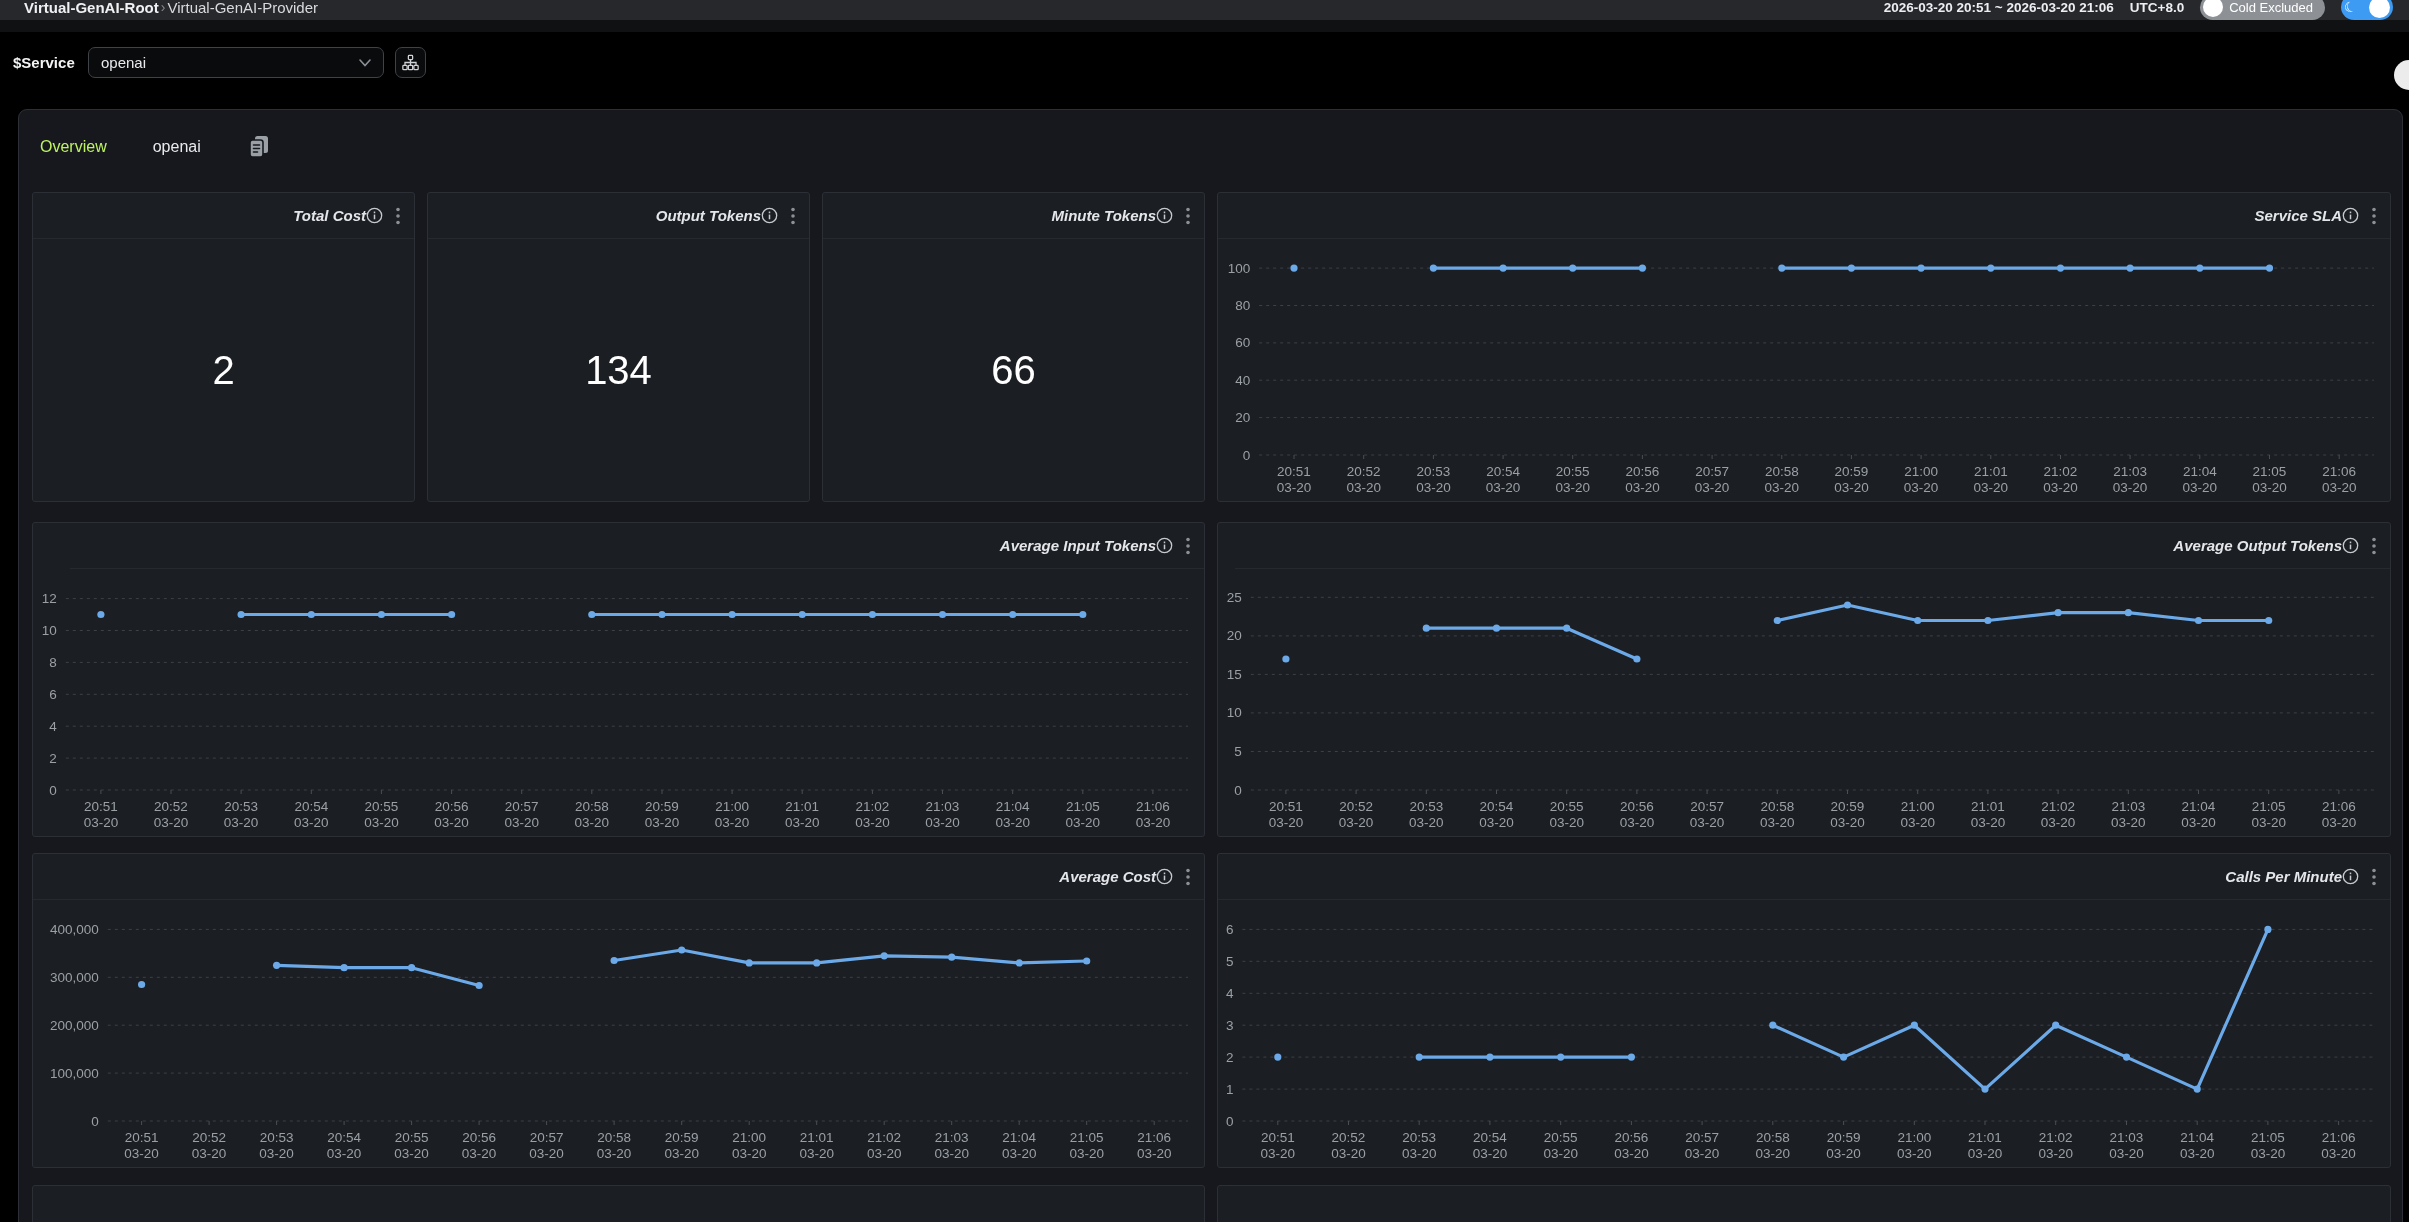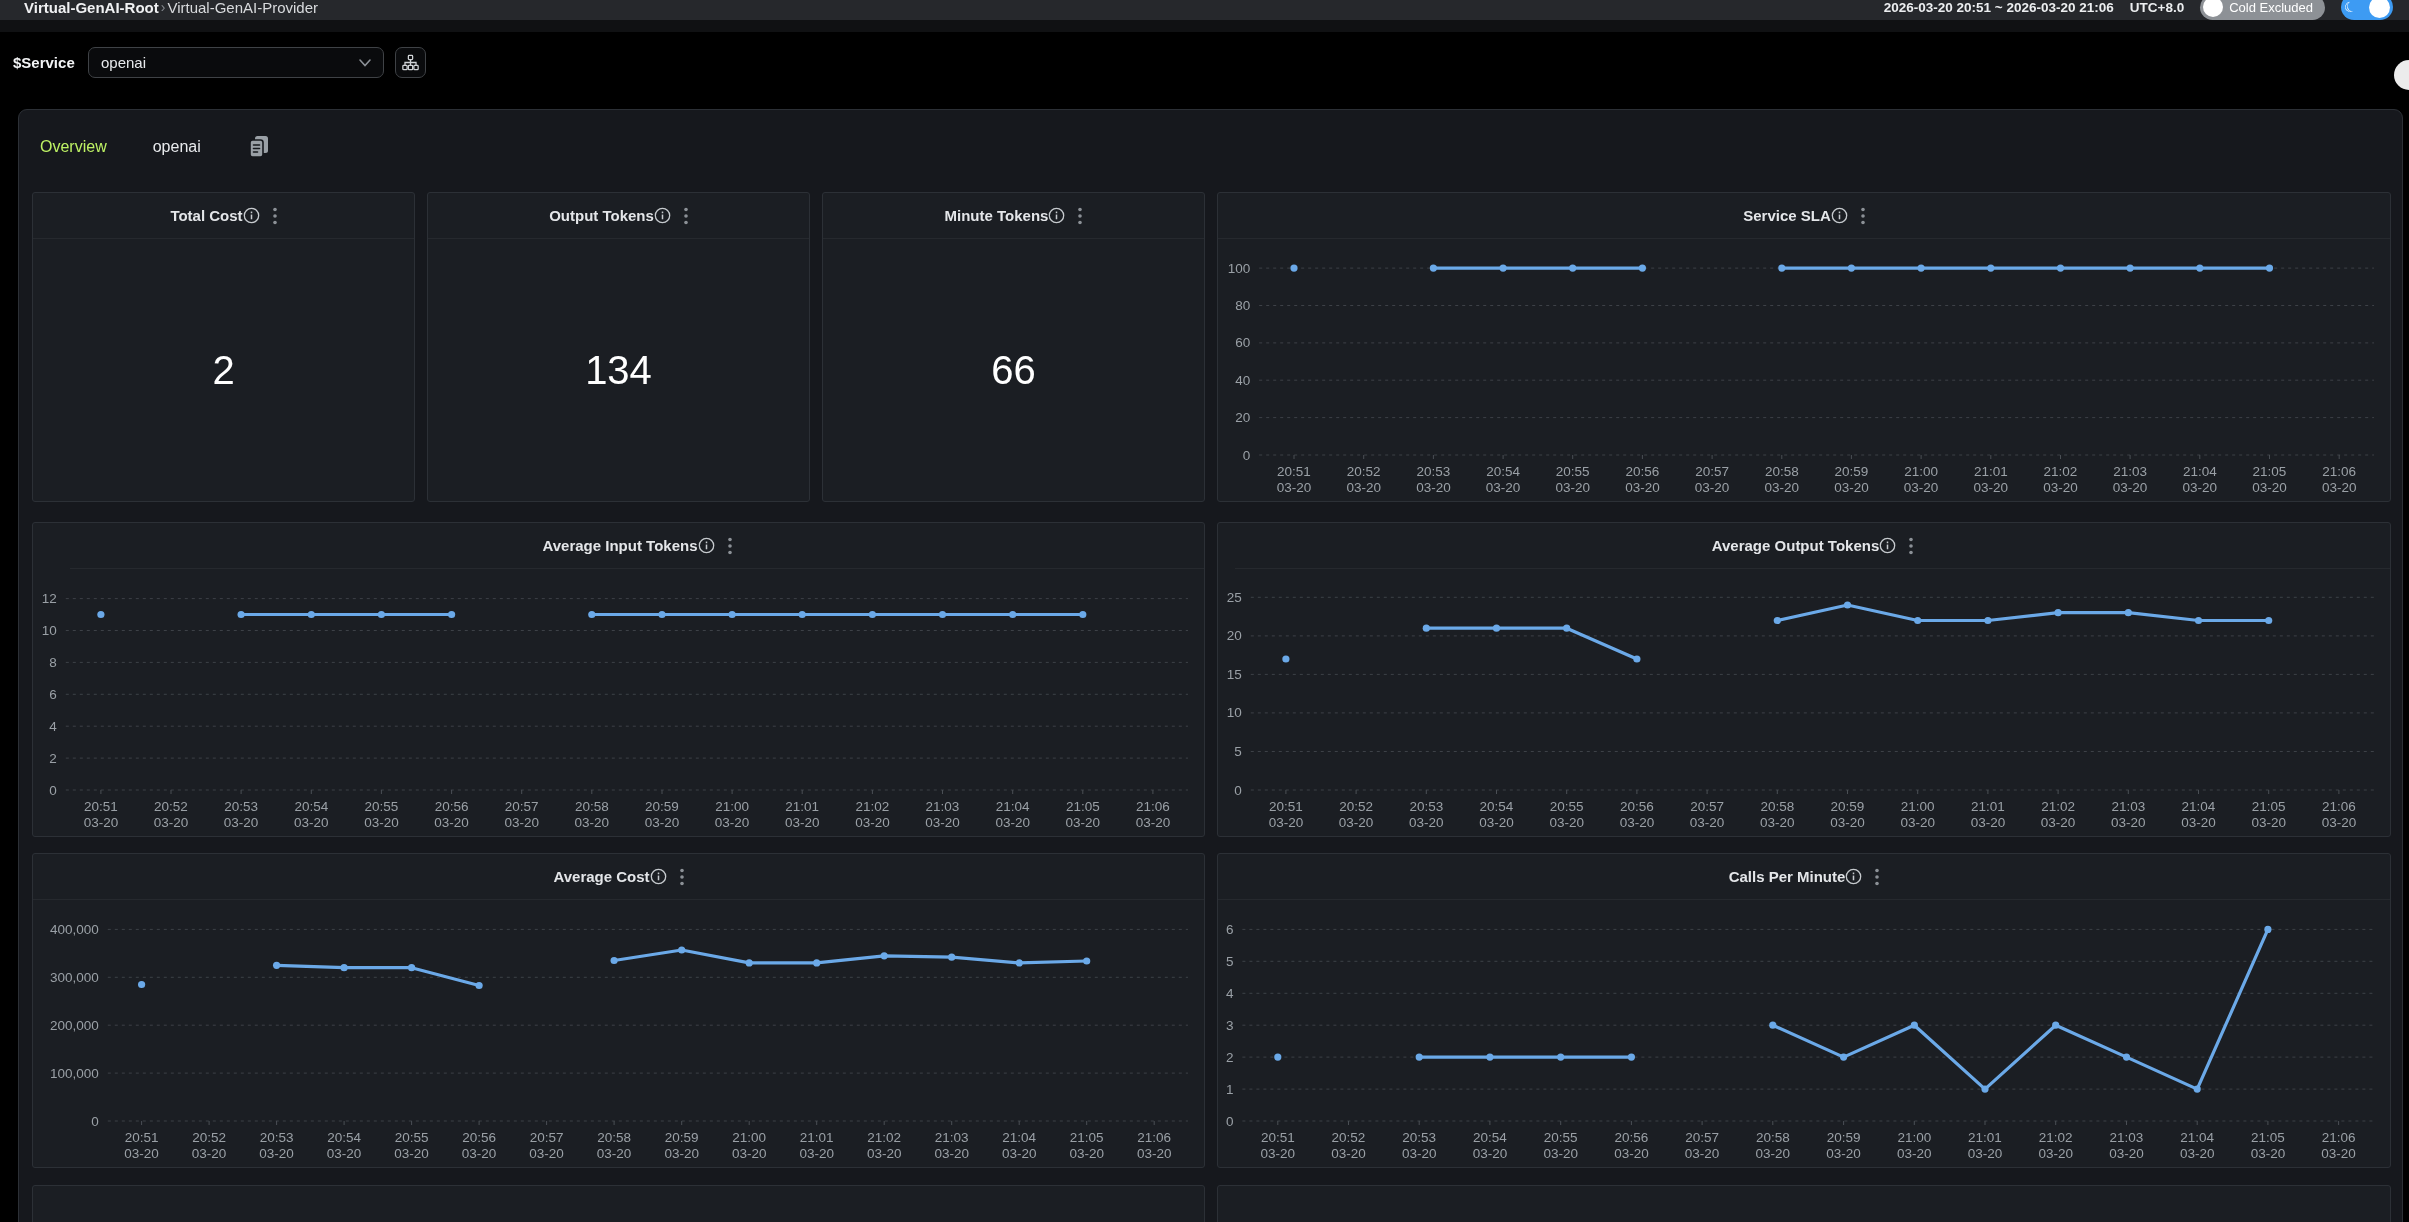--- a/index.html
+++ b/index.html
@@ -51,22 +51,22 @@
           gap:46px; height:34px; }
   .tab { font-size:16px; cursor:pointer; }
   .tab.active { color:#bef264; }
   .tab.inactive { color:#e8eaed; }
   .copy-btn { width:24px; height:26px; cursor:pointer; }
 
   
   .card { position:absolute; background:#1b1e23; border:1px solid #2c3036;
           border-radius:3px; overflow:hidden; }
   .card-header { height:46px; display:flex; align-items:center;
-                 justify-content:center; padding:0 14px;
-                 border-bottom:1px solid #26292e; }
+                 justify-content:flex-end; padding:0 14px;
+                 border-bottom:1px solid #26292e;font-style:italic; }
   .card-title { color:#e4e6e9; font-size:15px; font-weight:600; }
   .hdr-icons { display:flex; align-items:center; gap:13px; }
   .icon-btn { cursor:pointer; display:flex; align-items:center; }
   .card-body { position:absolute; left:0; right:0; top:46px; bottom:0; }
   .stat-value { position:absolute; left:0; right:0; top:46px; bottom:0;
                 display:flex; align-items:center; justify-content:center;
                 color:#fff; font-size:40px; }
   svg.chart { position:absolute; left:0; top:0; }
   .ylab, .xlab { fill:#9aa0a6; font-size:13.5px; font-family:"Liberation Sans",sans-serif; }
 </style>

